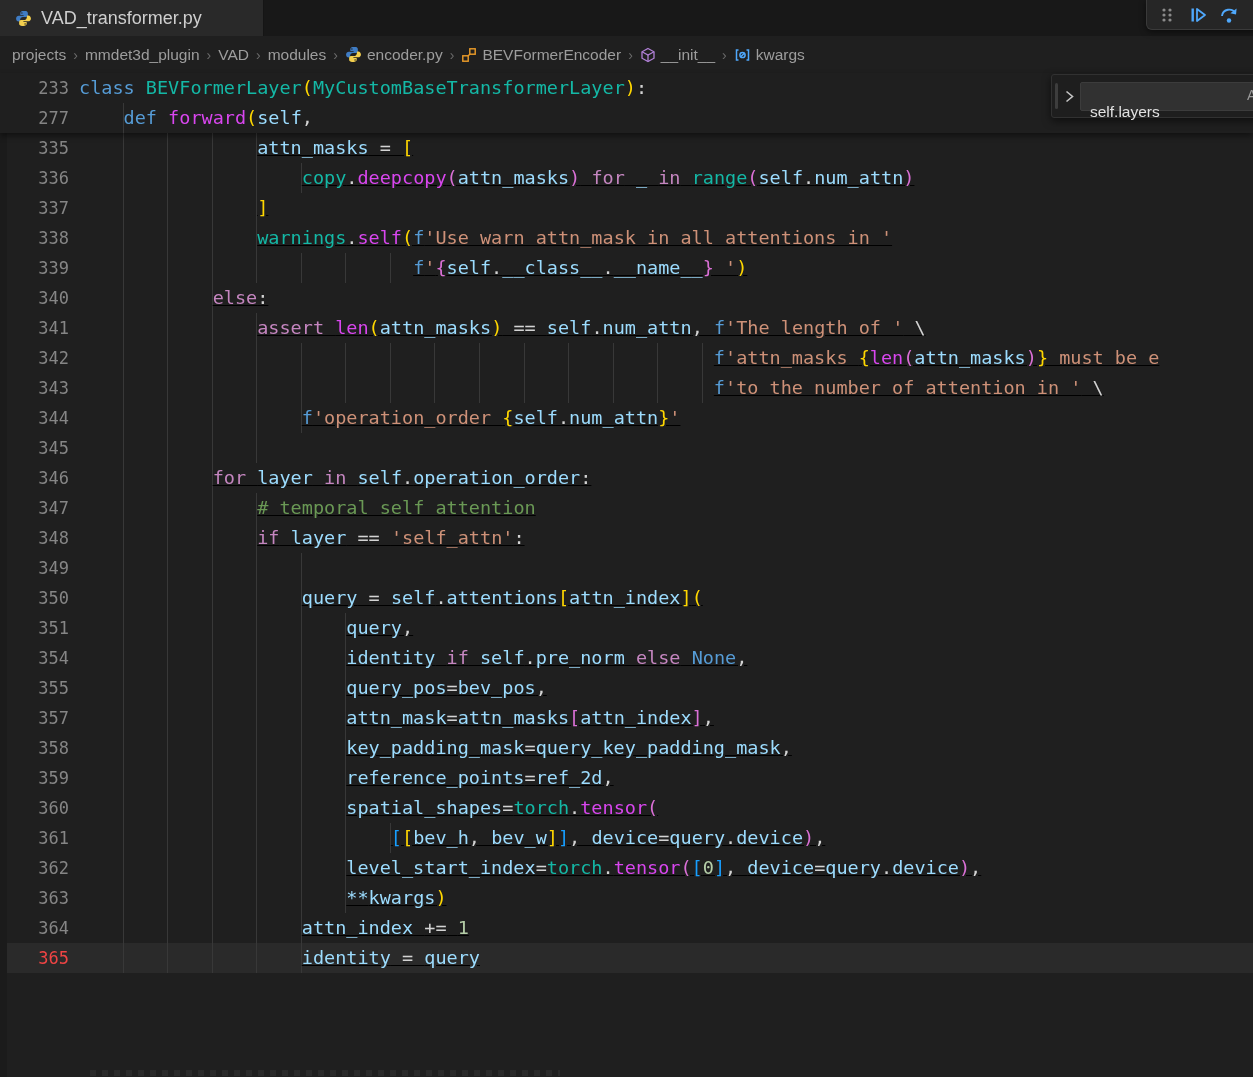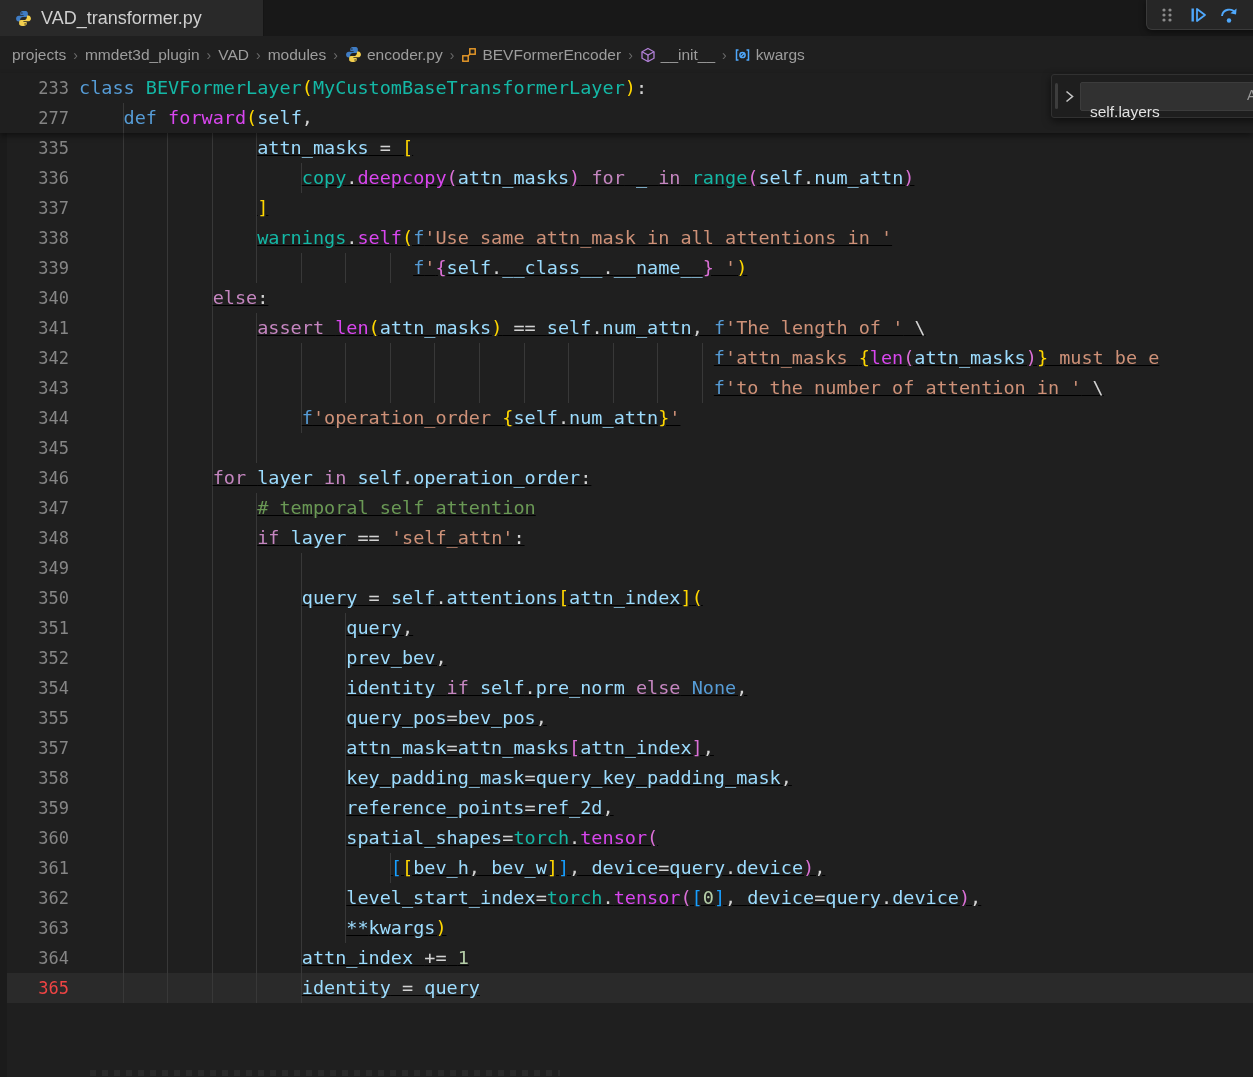--- a/index.html
+++ b/index.html
@@ -171,35 +171,34 @@
       <span class="find-input">
         <input type="text" value="self.layers" style="">
         <span class="find-case">Aa</span>
       </span>
     </div>
 
     <div class="code" id="code">
         <div class="row"><span class="ln">335</span><span class="lc"><span class="ws" style="width: 16ch;"></span><span class="tok v">attn_masks</span><span class="tok o"> = </span><span class="tok b1">[</span></span></div>
         <div class="row"><span class="ln">336</span><span class="lc"><span class="ws" style="width: 20ch;"></span><span class="tok m">copy</span><span class="tok o">.</span><span class="tok f">deepcopy</span><span class="tok b2">(</span><span class="tok v">attn_masks</span><span class="tok b2">)</span><span class="tok o"> </span><span class="tok k">for</span><span class="tok v"> _ </span><span class="tok k">in</span><span class="tok o"> </span><span class="tok m">range</span><span class="tok b2">(</span><span class="tok v">self</span><span class="tok o">.</span><span class="tok v">num_attn</span><span class="tok b2">)</span></span></div>
         <div class="row"><span class="ln">337</span><span class="lc"><span class="ws" style="width: 16ch;"></span><span class="tok b1">]</span></span></div>
-        <div class="row"><span class="ln">338</span><span class="lc"><span class="ws" style="width: 16ch;"></span><span class="tok m">warnings</span><span class="tok o">.</span><span class="tok f">self</span><span class="tok b1">(</span><span class="tok d">f</span><span class="tok s">'Use same attn_mask in all attentions in '</span></span></div>
+        <div class="row"><span class="ln">338</span><span class="lc"><span class="ws" style="width: 16ch;"></span><span class="tok m">warnings</span><span class="tok o">.</span><span class="tok f">self</span><span class="tok b1">(</span><span class="tok d">f</span><span class="tok s">'Use warn attn_mask in all attentions in '</span></span></div>
         <div class="row"><span class="ln">339</span><span class="lc"><span class="ws" style="width: 30ch;"></span><span class="tok d">f</span><span class="tok s">'</span><span class="tok b2">{</span><span class="tok v">self</span><span class="tok o">.</span><span class="tok v">__class__</span><span class="tok o">.</span><span class="tok v">__name__</span><span class="tok b2">}</span><span class="tok s"> '</span><span class="tok b1">)</span></span></div>
         <div class="row"><span class="ln">340</span><span class="lc"><span class="ws" style="width: 12ch;"></span><span class="tok k">else</span><span class="tok o">:</span></span></div>
         <div class="row"><span class="ln">341</span><span class="lc"><span class="ws" style="width: 16ch;"></span><span class="tok k">assert</span><span class="tok o"> </span><span class="tok f">len</span><span class="tok b1">(</span><span class="tok v">attn_masks</span><span class="tok b1">)</span><span class="tok o"> == </span><span class="tok v">self</span><span class="tok o">.</span><span class="tok v">num_attn</span><span class="tok o">, </span><span class="tok d">f</span><span class="tok s">'The length of '</span><span class="tok o"> \</span></span></div>
         <div class="row"><span class="ln">342</span><span class="lc"><span class="ws" style="width: 57ch;"></span><span class="tok d">f</span><span class="tok s">'attn_masks </span><span class="tok b1">{</span><span class="tok f">len</span><span class="tok b2">(</span><span class="tok v">attn_masks</span><span class="tok b2">)</span><span class="tok b1">}</span><span class="tok s"> must be e</span></span></div>
         <div class="row"><span class="ln">343</span><span class="lc"><span class="ws" style="width: 57ch;"></span><span class="tok d">f</span><span class="tok s">'to the number of attention in '</span><span class="tok o"> \</span></span></div>
         <div class="row"><span class="ln">344</span><span class="lc"><span class="ws" style="width: 20ch;"></span><span class="tok d">f</span><span class="tok s">'operation_order </span><span class="tok b1">{</span><span class="tok v">self</span><span class="tok o">.</span><span class="tok v">num_attn</span><span class="tok b1">}</span><span class="tok s">'</span></span></div>
         <div class="row"><span class="ln">345</span><span class="lc"><span class="ws" style="width: 16ch;"></span></span></div>
         <div class="row"><span class="ln">346</span><span class="lc"><span class="ws" style="width: 12ch;"></span><span class="tok k">for</span><span class="tok o"> </span><span class="tok v">layer</span><span class="tok o"> </span><span class="tok k">in</span><span class="tok o"> </span><span class="tok v">self</span><span class="tok o">.</span><span class="tok v">operation_order</span><span class="tok o">:</span></span></div>
         <div class="row"><span class="ln">347</span><span class="lc"><span class="ws" style="width: 16ch;"></span><span class="tok c"># temporal self attention</span></span></div>
         <div class="row"><span class="ln">348</span><span class="lc"><span class="ws" style="width: 16ch;"></span><span class="tok k">if</span><span class="tok o"> </span><span class="tok v">layer</span><span class="tok o"> == </span><span class="tok s">'self_attn'</span><span class="tok o">:</span></span></div>
         <div class="row"><span class="ln">349</span><span class="lc"><span class="ws" style="width: 20ch;"></span></span></div>
         <div class="row"><span class="ln">350</span><span class="lc"><span class="ws" style="width: 20ch;"></span><span class="tok v">query</span><span class="tok o"> = </span><span class="tok v">self</span><span class="tok o">.</span><span class="tok v">attentions</span><span class="tok b1">[</span><span class="tok v">attn_index</span><span class="tok b1">]</span><span class="tok b1">(</span></span></div>
         <div class="row"><span class="ln">351</span><span class="lc"><span class="ws" style="width: 24ch;"></span><span class="tok v">query</span><span class="tok o">,</span></span></div>
-        <div class="row"><span class="ln">352</span><span class="lc"><span class="ws" style="width: 24ch;"></span><span class="tok v">prev_bev</span><span class="tok o">,</span></span></div>
         <div class="row"><span class="ln">354</span><span class="lc"><span class="ws" style="width: 24ch;"></span><span class="tok v">identity</span><span class="tok o"> </span><span class="tok k">if</span><span class="tok o"> </span><span class="tok v">self</span><span class="tok o">.</span><span class="tok v">pre_norm</span><span class="tok o"> </span><span class="tok k">else</span><span class="tok o"> </span><span class="tok d">None</span><span class="tok o">,</span></span></div>
         <div class="row"><span class="ln">355</span><span class="lc"><span class="ws" style="width: 24ch;"></span><span class="tok v">query_pos</span><span class="tok o">=</span><span class="tok v">bev_pos</span><span class="tok o">,</span></span></div>
         <div class="row"><span class="ln">357</span><span class="lc"><span class="ws" style="width: 24ch;"></span><span class="tok v">attn_mask</span><span class="tok o">=</span><span class="tok v">attn_masks</span><span class="tok b2">[</span><span class="tok v">attn_index</span><span class="tok b2">]</span><span class="tok o">,</span></span></div>
         <div class="row"><span class="ln">358</span><span class="lc"><span class="ws" style="width: 24ch;"></span><span class="tok v">key_padding_mask</span><span class="tok o">=</span><span class="tok v">query_key_padding_mask</span><span class="tok o">,</span></span></div>
         <div class="row"><span class="ln">359</span><span class="lc"><span class="ws" style="width: 24ch;"></span><span class="tok v">reference_points</span><span class="tok o">=</span><span class="tok v">ref_2d</span><span class="tok o">,</span></span></div>
         <div class="row"><span class="ln">360</span><span class="lc"><span class="ws" style="width: 24ch;"></span><span class="tok v">spatial_shapes</span><span class="tok o">=</span><span class="tok m">torch</span><span class="tok o">.</span><span class="tok f">tensor</span><span class="tok b2">(</span></span></div>
         <div class="row"><span class="ln">361</span><span class="lc"><span class="ws" style="width: 28ch;"></span><span class="tok b3">[</span><span class="tok b1">[</span><span class="tok v">bev_h</span><span class="tok o">, </span><span class="tok v">bev_w</span><span class="tok b1">]</span><span class="tok b3">]</span><span class="tok o">, </span><span class="tok v">device</span><span class="tok o">=</span><span class="tok v">query</span><span class="tok o">.</span><span class="tok v">device</span><span class="tok b2">)</span><span class="tok o">,</span></span></div>
         <div class="row"><span class="ln">362</span><span class="lc"><span class="ws" style="width: 24ch;"></span><span class="tok v">level_start_index</span><span class="tok o">=</span><span class="tok m">torch</span><span class="tok o">.</span><span class="tok f">tensor</span><span class="tok b2">(</span><span class="tok b3">[</span><span class="tok n">0</span><span class="tok b3">]</span><span class="tok o">, </span><span class="tok v">device</span><span class="tok o">=</span><span class="tok v">query</span><span class="tok o">.</span><span class="tok v">device</span><span class="tok b2">)</span><span class="tok o">,</span></span></div>
         <div class="row"><span class="ln">363</span><span class="lc"><span class="ws" style="width: 24ch;"></span><span class="tok v">**</span><span class="tok v">kwargs</span><span class="tok b1">)</span></span></div>
         <div class="row"><span class="ln">364</span><span class="lc"><span class="ws" style="width: 20ch;"></span><span class="tok v">attn_index</span><span class="tok o"> </span><span class="tok o">+=</span><span class="tok o"> </span><span class="tok n">1</span></span></div>

